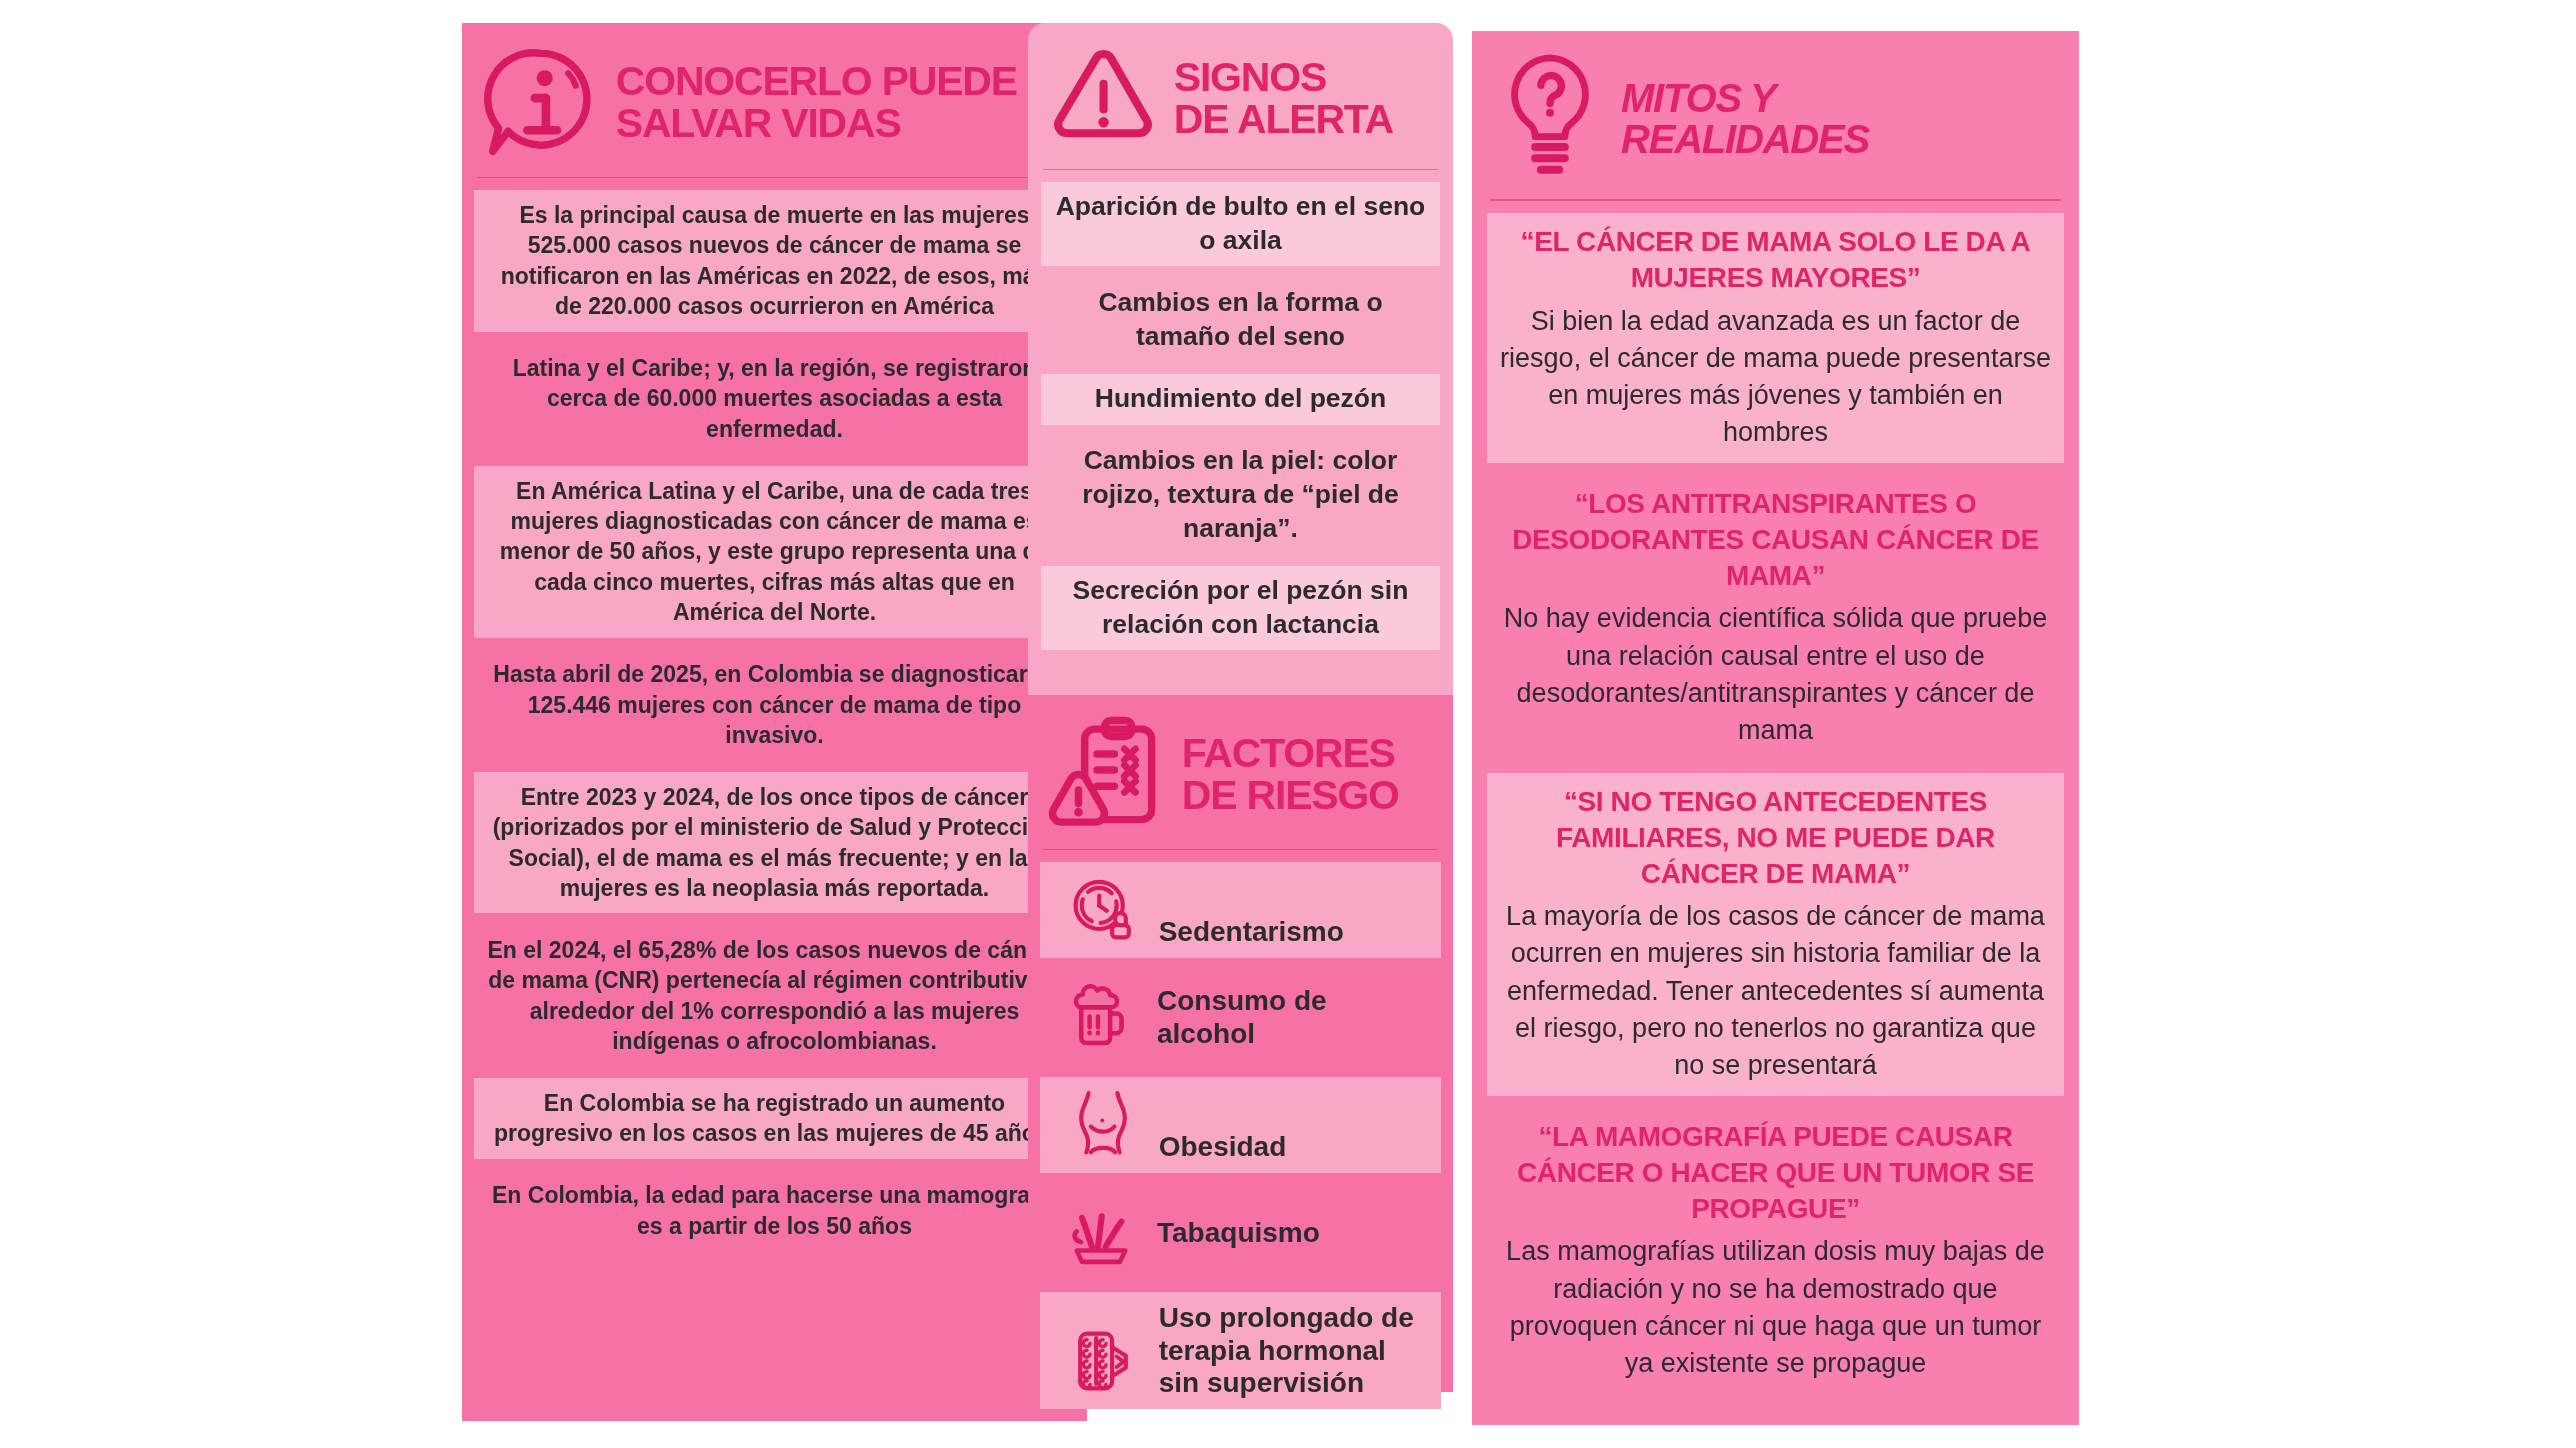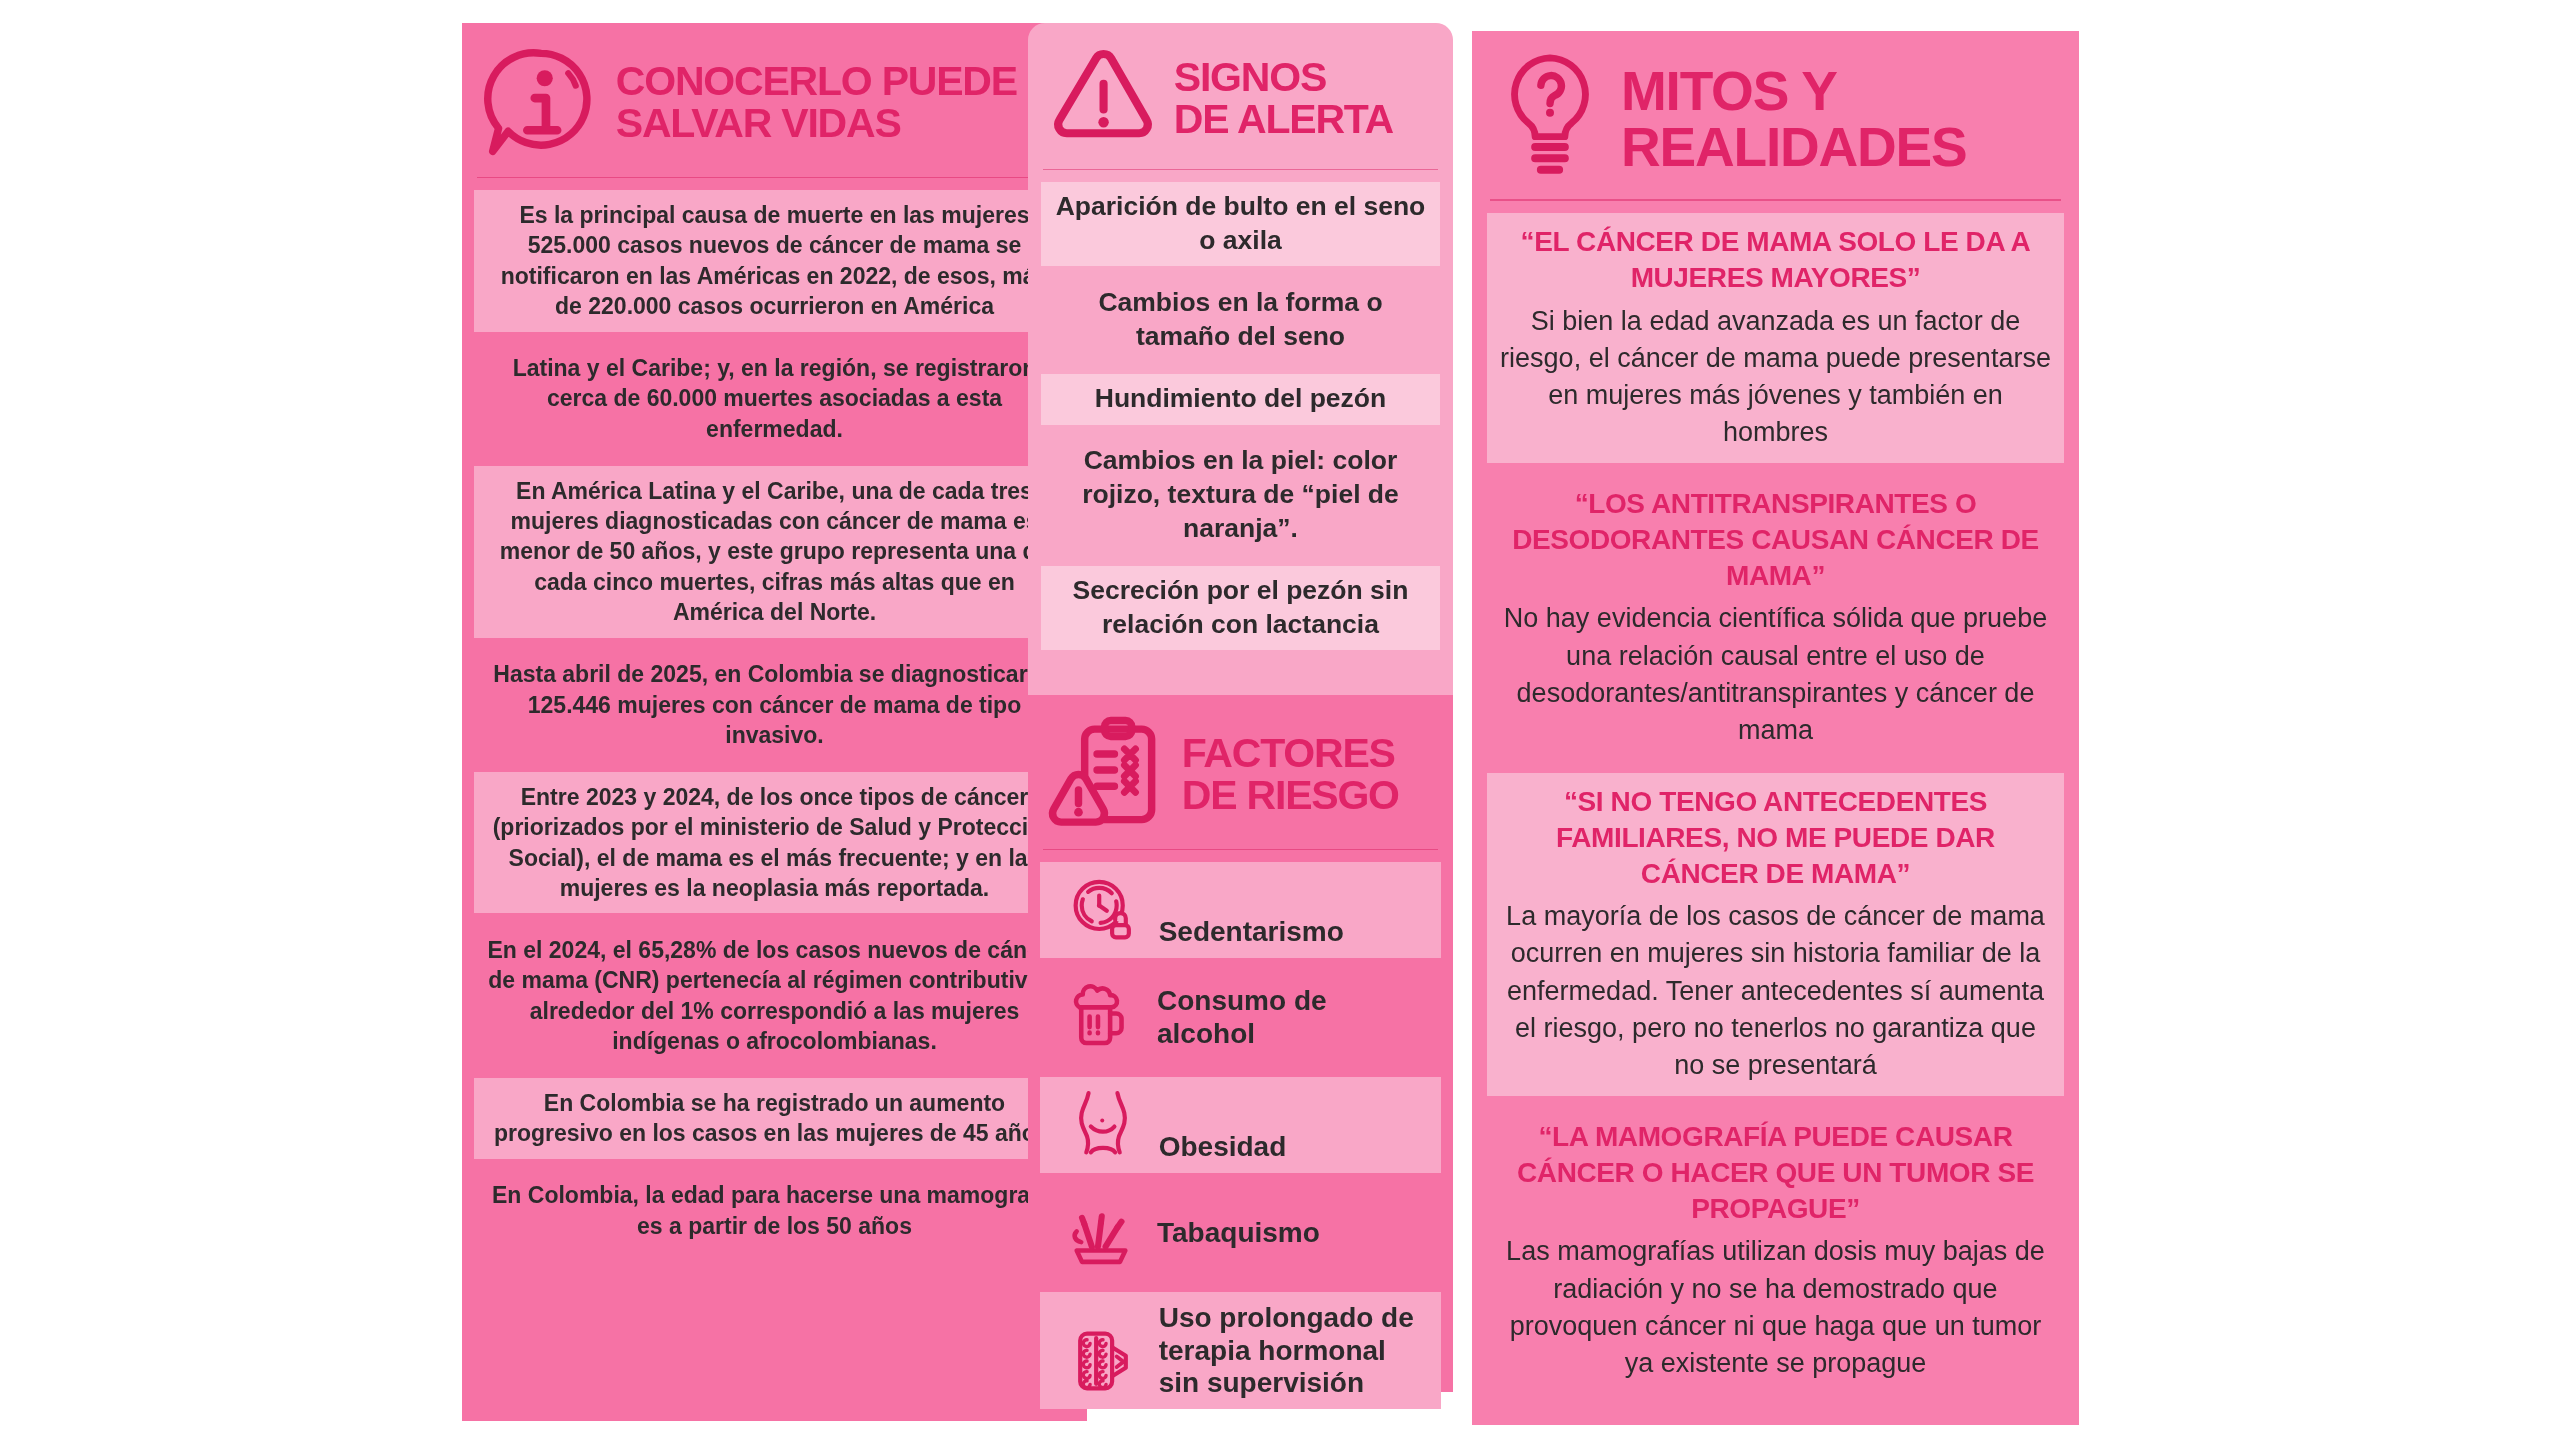--- a/index.html
+++ b/index.html
@@ -21,21 +21,21 @@
   .ttl-row{display:flex;align-items:center;gap:13.2px;padding:6.6px 6.6px 3.3px;}
   .icon{color:var(--icon);flex:0 0 auto;}
   .icon svg{display:block;width:100%;height:100%;}
   .ic-xl{width:124px;height:124px;}
   .ic-l{width:116px;height:116px;}
   .ic-bulb{width:116px;height:137px;}
   .ic-risk{width:76px;height:76px;}
 
   .ttl{margin:0;color:var(--title);font-weight:800;font-size:41px;line-height:1.02;letter-spacing:-1.2px;}
   .ttl .tline{display:block;}
-  .panel-mitos .ttl{font-size:55px;}
+  .panel-mitos .ttl{font-size:40px;font-style:italic;}
   .divider{height:1.7px;background:rgba(216,27,94,.45);margin:8.3px 5px 11.6px;flex:0 0 auto;}
 
   .list{display:flex;flex-direction:column;gap:11.6px;flex:1;}
 
   .fact{padding:10px 13.2px;text-align:center;}
   .fact p{margin:0;color:var(--text);font-size:23px;font-weight:700;line-height:1.32;}
   .fact.boxed{background:var(--box-on-med);margin:0 1.7px;}
 
   .sign{padding:8.3px 11.6px;text-align:center;}
   .sign p{margin:0;color:var(--text);font-size:26.5px;font-weight:700;line-height:1.28;}

